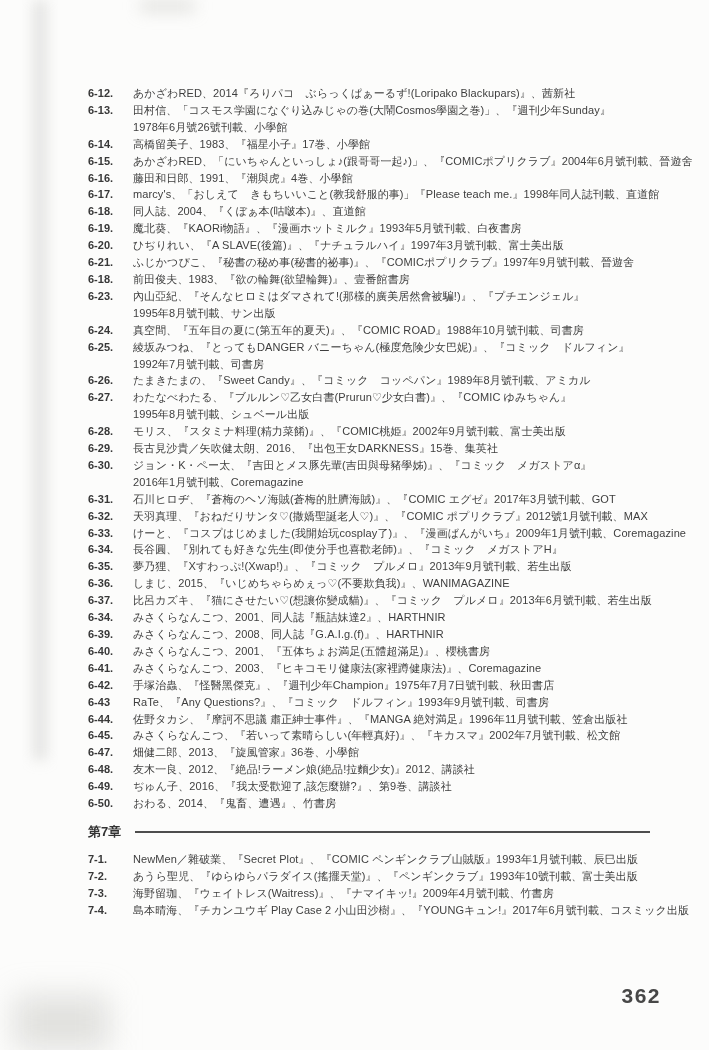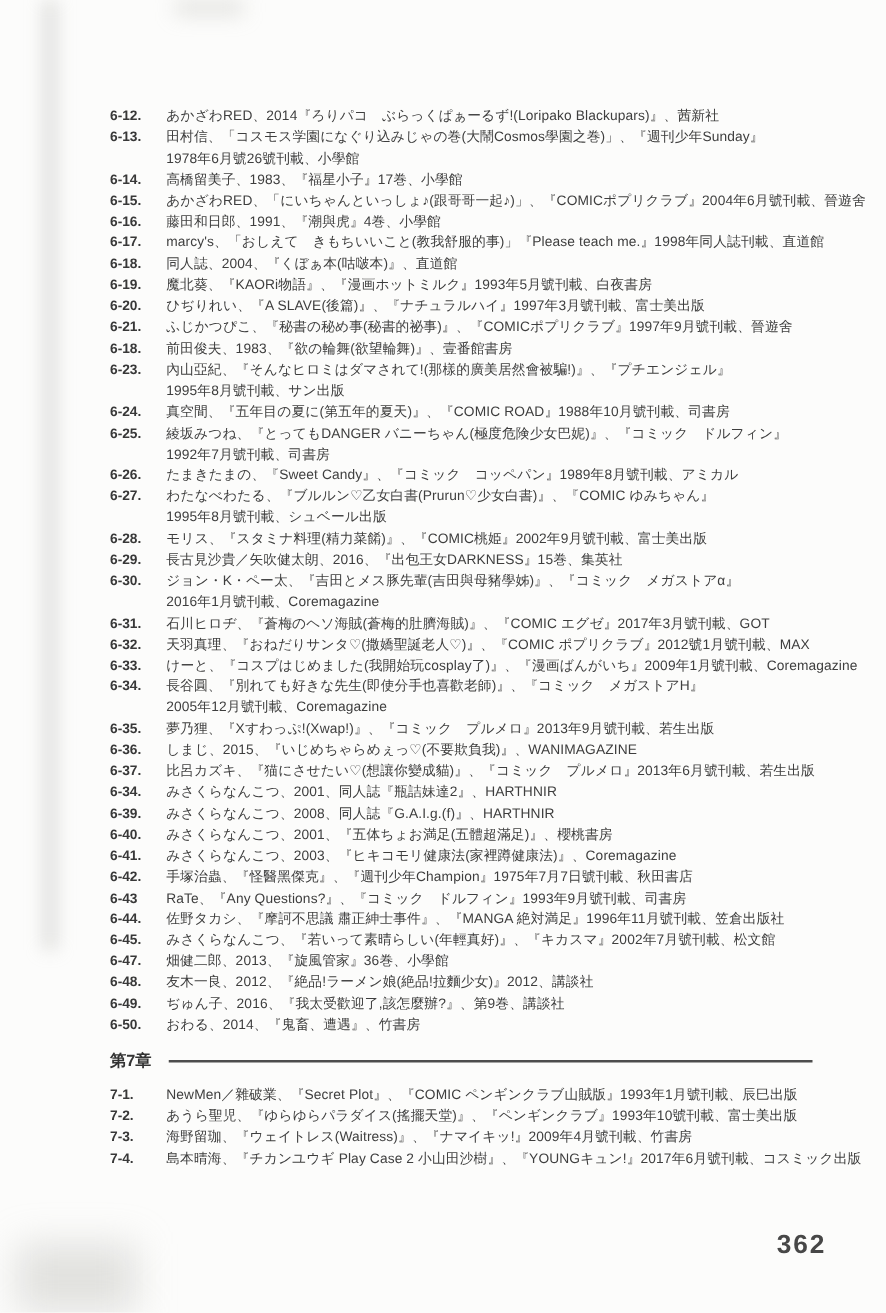--- a/index.html
+++ b/index.html
@@ -222,21 +222,20 @@
           <span class="num">6-33.</span>
           <div class="lines">
             <div class="line">けーと、『コスプはじめました(我開始玩cosplay了)』、『漫画ばんがいち』2009年1月號刊載、Coremagazine</div>
           </div>
         </div>
 
         <div class="entry">
           <span class="num">6-34.</span>
           <div class="lines">
             <div class="line">長谷圓、『別れても好きな先生(即使分手也喜歡老師)』、『コミック　メガストアH』</div>
-            <div class="line">2005年12月號刊載、Coremagazine</div>
           </div>
         </div>
 
         <div class="entry">
           <span class="num">6-35.</span>
           <div class="lines">
             <div class="line">夢乃狸、『Xすわっぷ!(Xwap!)』、『コミック　プルメロ』2013年9月號刊載、若生出版</div>
           </div>
         </div>
 

